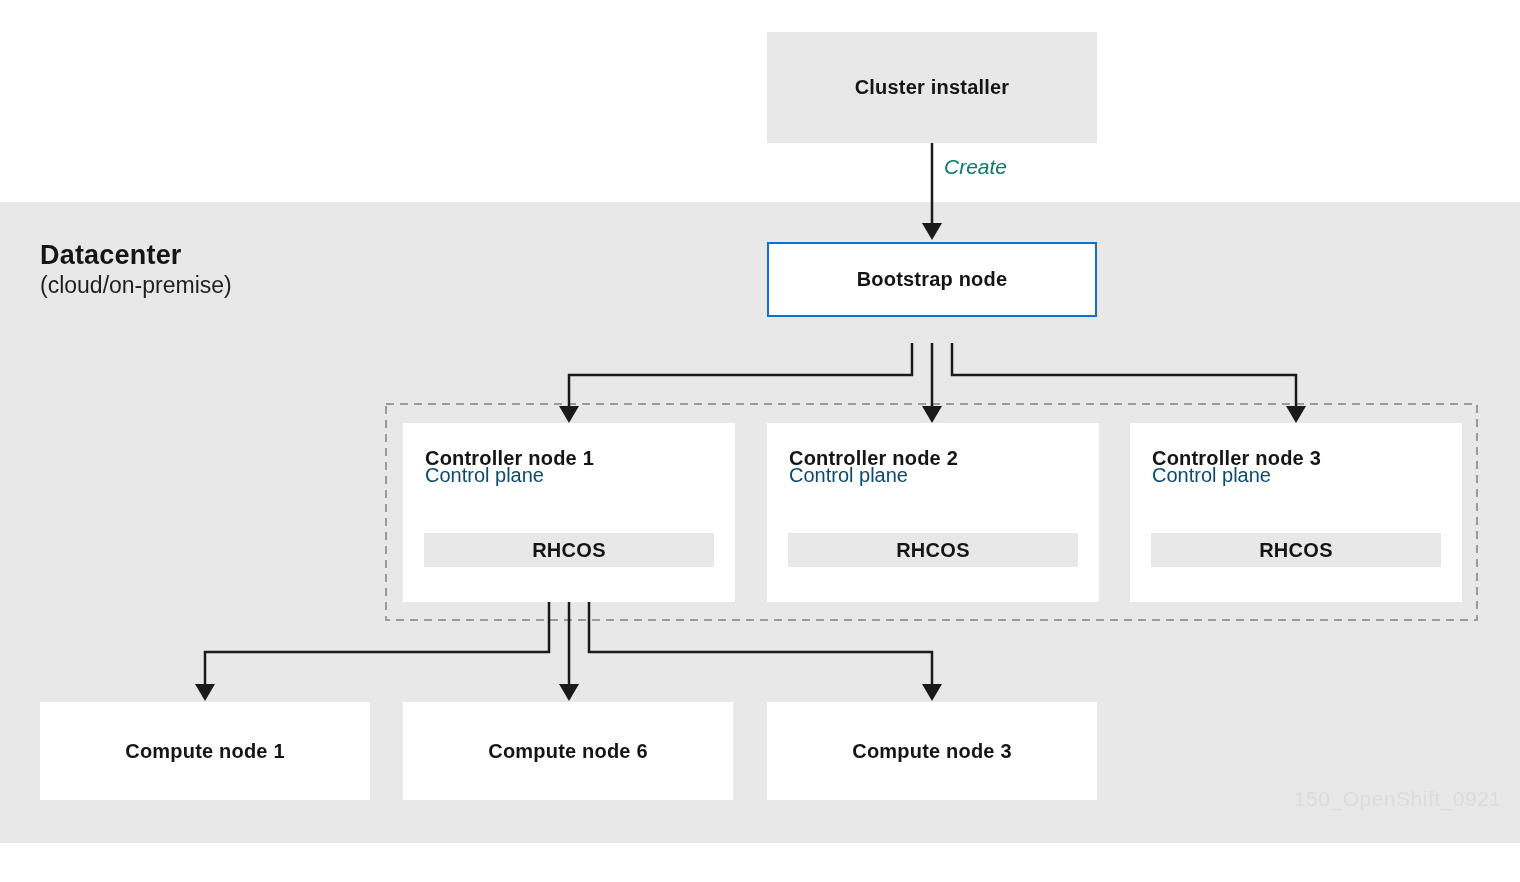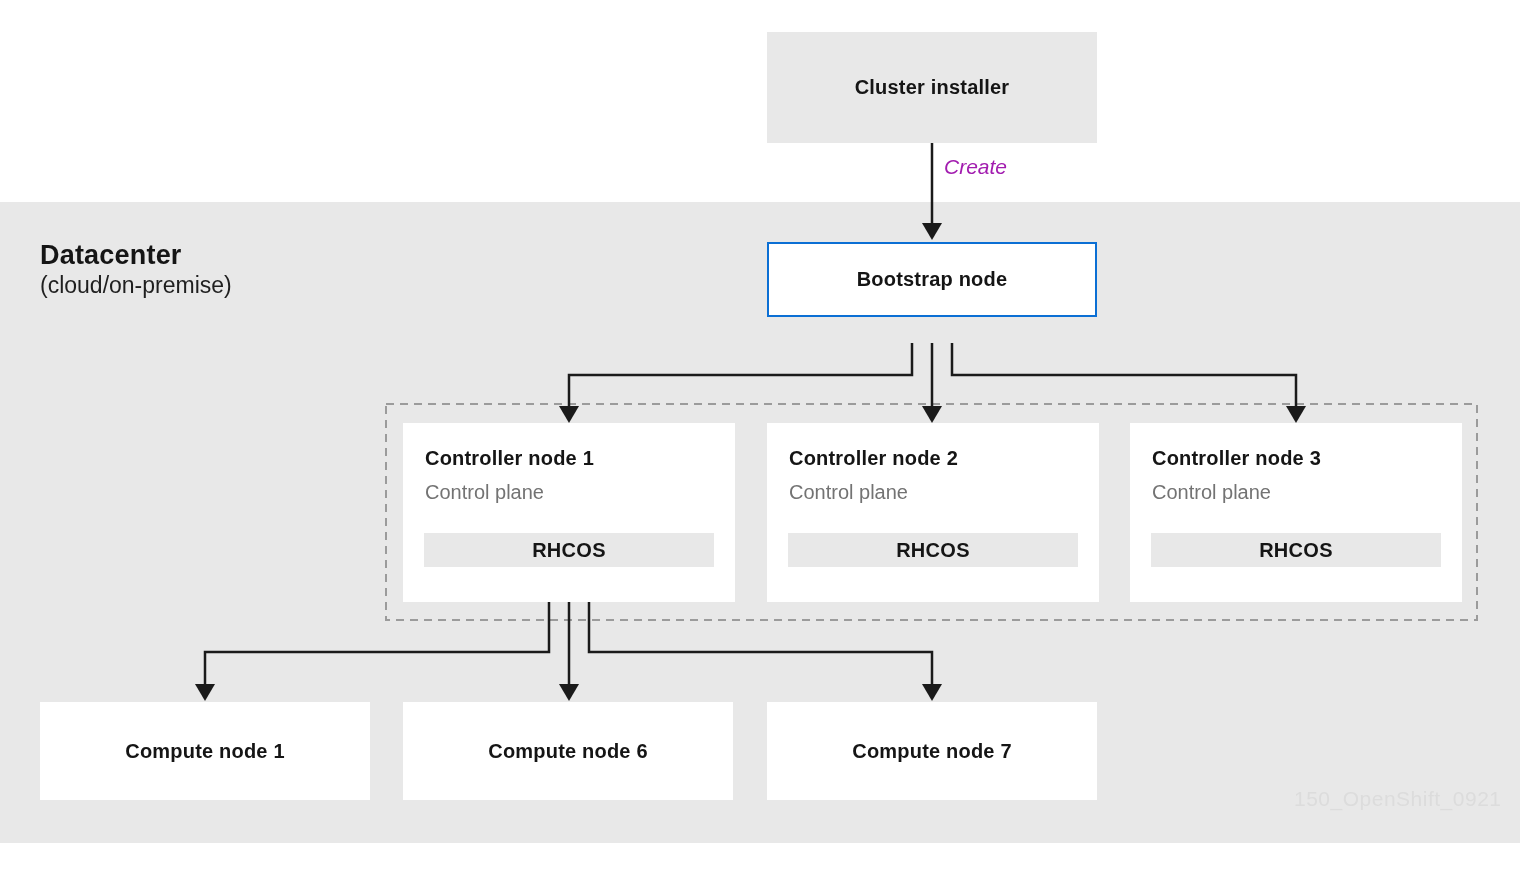--- a/index.html
+++ b/index.html
@@ -15,36 +15,36 @@
   .node.gray{background:#e8e8e8;}
 
   .installer{left:767px;top:32px;width:330px;height:111px;}
   .bootstrap{left:767px;top:242px;width:330px;height:75px;background:#ffffff;border:2px solid #0b6fd4;}
 
   .controller{position:absolute;top:423px;width:332px;height:179px;background:#ffffff;z-index:3;box-sizing:border-box;}
   .controller.c1{left:403px;}
   .controller.c2{left:767px;}
   .controller.c3{left:1130px;}
   .controller .title{position:absolute;left:22px;top:24px;font-size:20px;font-weight:600;letter-spacing:.2px;}
-  .controller .subtitle{position:absolute;left:22px;top:58px;font-size:20px;font-weight:400;color:#737373;text-align:center;}
+  .controller .subtitle{position:absolute;left:22px;top:41px;font-size:20px;font-weight:400;color:#0c4a6e;text-align:center;}
   .controller .os{position:absolute;left:21px;top:110px;width:290px;height:34px;background:#e8e8e8;
                   display:flex;align-items:center;justify-content:center;font-size:20px;font-weight:600;letter-spacing:.3px;}
 
   .compute{position:absolute;top:702px;width:330px;height:98px;background:#ffffff;z-index:3;
            display:flex;align-items:center;justify-content:center;font-size:20px;font-weight:600;letter-spacing:.2px;}
   .compute.k1{left:40px;}
   .compute.k2{left:403px;}
   .compute.k3{left:767px;}
 
   .dc-label{position:absolute;left:40px;top:240px;z-index:3;}
   .dc-label .dc-title{font-size:27px;font-weight:700;line-height:1.15;letter-spacing:.2px;}
   .dc-label .dc-sub{font-size:23px;font-weight:400;line-height:1.25;color:#1f1f1f;}
 
   .create-label{position:absolute;left:944px;top:155px;font-size:21px;font-style:italic;
-                font-weight:400;color:#a21caf;z-index:3;}
+                font-weight:400;color:#0f766e;z-index:3;}
 
   .watermark{position:absolute;left:1294px;top:787px;font-size:21px;font-weight:400;
              color:#dcdcdc;letter-spacing:.5px;z-index:3;}
 </style>
 </head>
 <body>
 
 <div class="stage">
 
   <div class="band"></div>
@@ -110,18 +110,18 @@
 
   <div class="compute k1">
     <span>Compute node 1</span>
   </div>
 
   <div class="compute k2">
     <span>Compute node 6</span>
   </div>
 
   <div class="compute k3">
-    <span>Compute node 7</span>
+    <span>Compute node 3</span>
   </div>
 
   <div class="watermark">150_OpenShift_0921</div>
 
 </div>
 
 </body></html>

